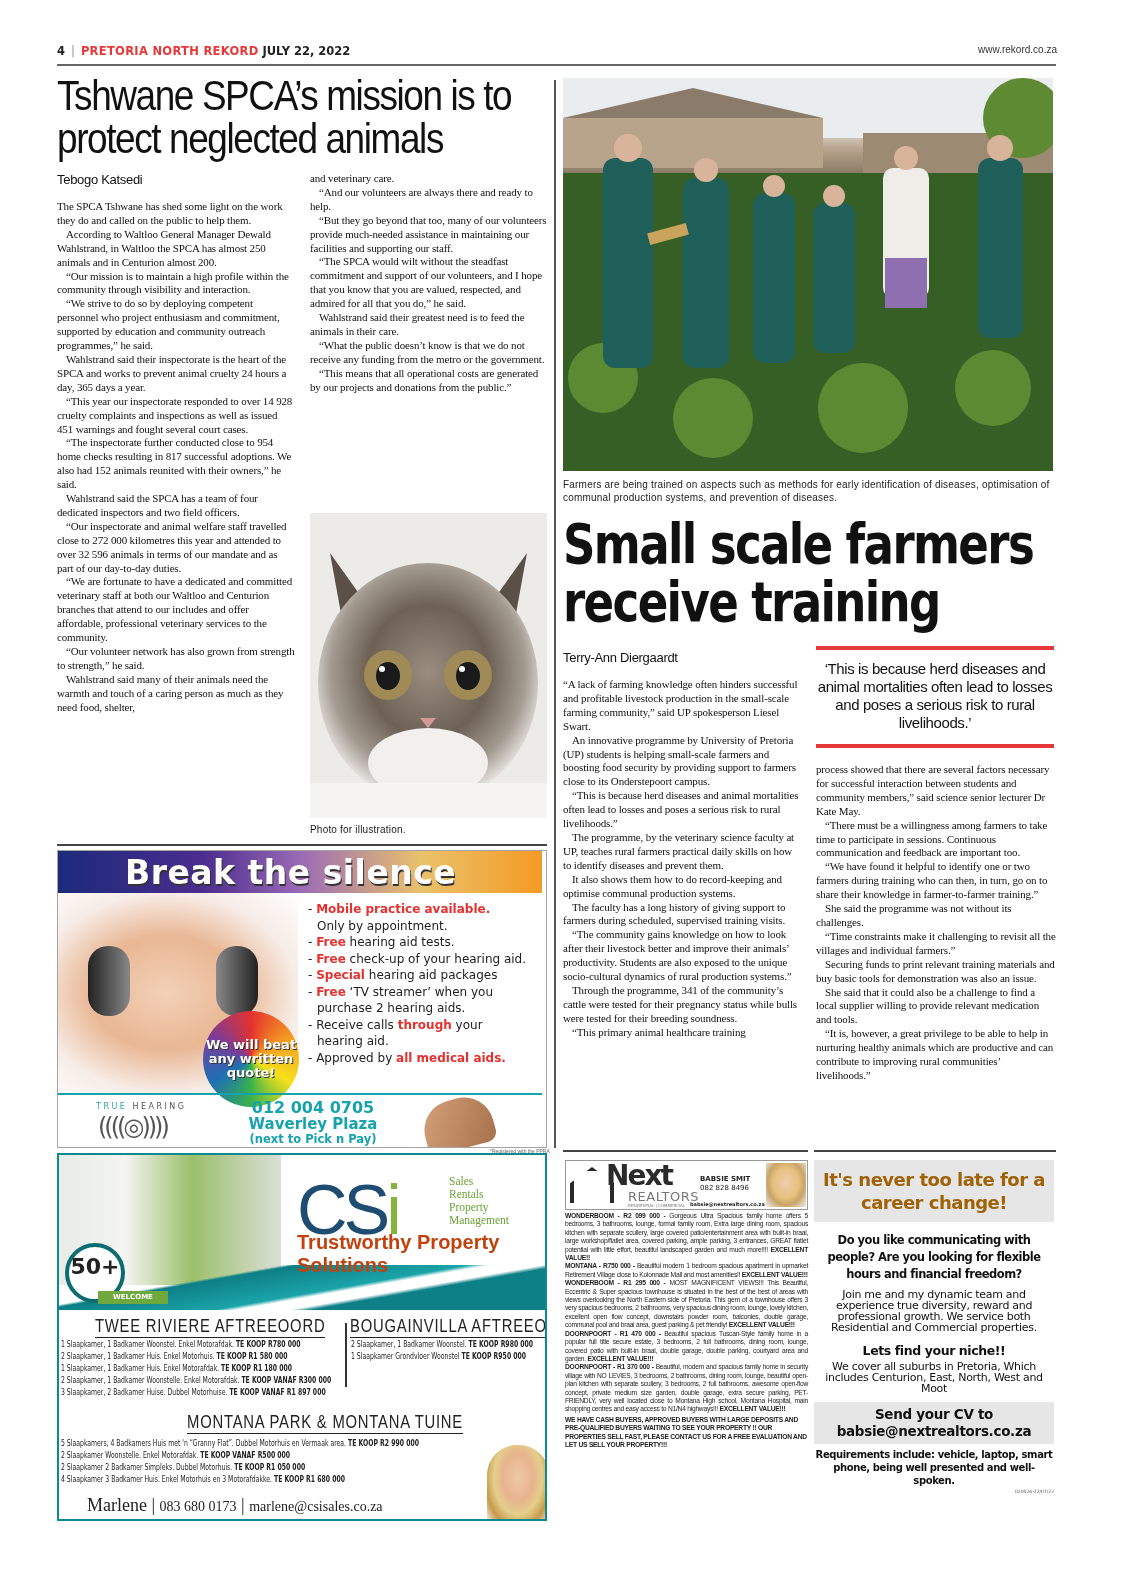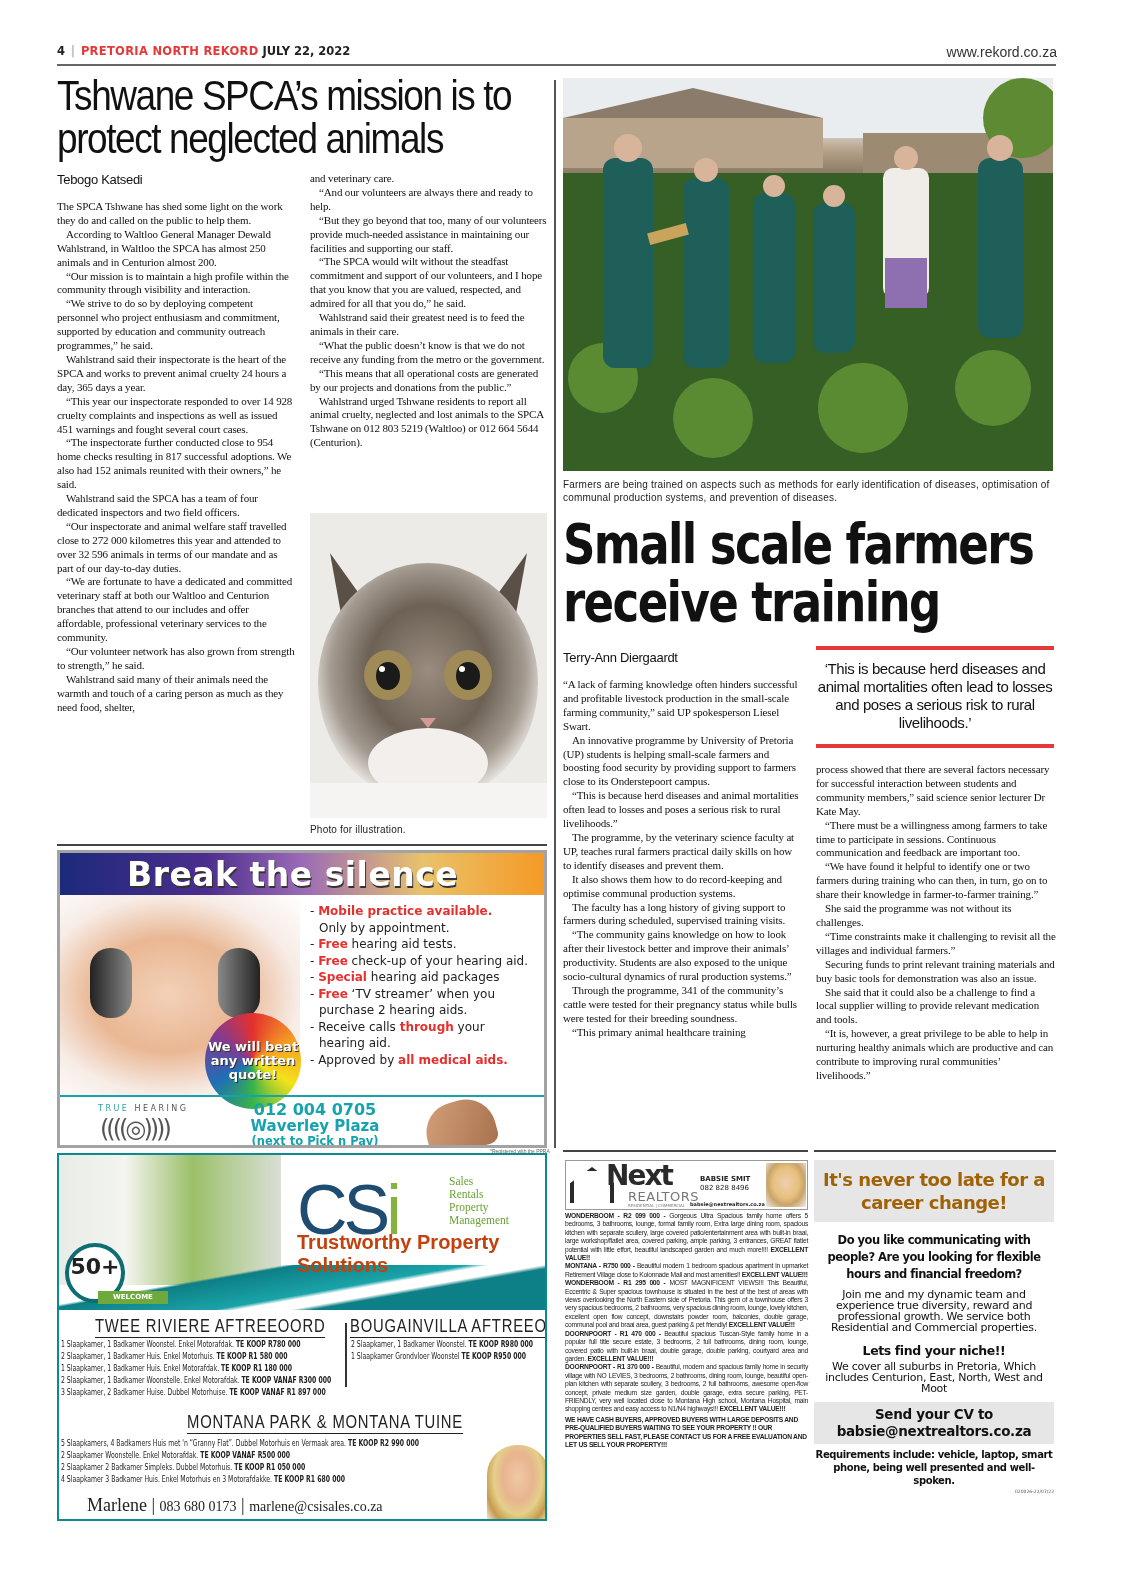--- a/index.html
+++ b/index.html
@@ -6,21 +6,21 @@
   html, body { width: 1123px; height: 1587px; background: #fff; overflow: hidden; }
   body { position: relative; font-family: "Liberation Serif", serif; color: #111; }
   .abs { position: absolute; }
 
   
   .masthead { left: 57px; top: 44px; width: 1000px; height: 20px; font-family: "DejaVu Sans", sans-serif; font-weight: bold; font-size: 11.5px; }
   .masthead .pg { color: #222; }
   .masthead .sep { color: #999; margin: 0 6px; font-weight: normal; }
   .masthead .paper { color: #e63838; letter-spacing: 0.3px; }
   .masthead .date { color: #222; margin-left: 4px; }
-  .masthead .url { position: absolute; right: 0; top: 0; font-weight: normal; color: #333; font-family: "Liberation Sans", sans-serif; font-size: 14px; }
+  .masthead .url { position: absolute; right: 0; top: 0; font-weight: normal; color: #333; font-family: "Liberation Sans", sans-serif; font-size: 10px; }
   .rule-top { left: 57px; top: 64px; width: 999px; height: 2px; background: #666; }
 
   
   .spca-title { left: 57px; top: 74px; width: 490px; font-family: "Liberation Sans", sans-serif; font-size: 42px; line-height: 43px; font-weight: normal; letter-spacing: -1.6px; transform: scaleX(0.88); transform-origin: left top; width: 560px; }
   .byline { font-family: "Liberation Sans", sans-serif; font-size: 13px; letter-spacing: -0.3px; }
   .body-col { font-size: 11px; line-height: 13.9px; text-align: left; letter-spacing: -0.15px; }
   .body-col p { text-indent: 0; }
   .body-col p + p { text-indent: 9px; }
   .vline { background: #555; width: 2px; }
 
@@ -31,21 +31,21 @@
   .farm-photo { left: 563px; top: 78px; width: 490px; height: 393px; overflow: hidden;
     background: linear-gradient(180deg, #e8ecef 0%, #e4e8ea 12%, #b9a48c 18%, #8c7c66 24%, #3f6a2c 38%, #2e5a22 60%, #446e2a 80%, #2f4d1c 100%); }
   .farm-title { left: 563px; top: 515px; font-family: "DejaVu Sans", sans-serif; font-weight: bold; font-size: 55px; line-height: 58px; letter-spacing: -2px; transform: scaleX(0.82); transform-origin: left top; width: 620px; }
 
   .pullquote { left: 816px; top: 648px; width: 238px; text-align: center; font-family: "Liberation Sans", sans-serif; font-size: 15px; line-height: 18px; letter-spacing: -0.4px; }
   .pq-bar { height: 4px; background: #e63838; width: 238px; }
 
   .hr-mid { left: 57px; top: 844px; width: 490px; height: 2px; background: #444; }
 
   
-  .ad-hearing { left: 57px; top: 850px; width: 490px; height: 298px; border: 3px solid #a3a3a3; background: #fff; overflow: hidden; }
+  .ad-hearing { left: 57px; top: 850px; width: 490px; height: 298px; border: 1px solid #a3a3a3; background: #fff; overflow: hidden; }
   .ad-hearing .banner { position: absolute; left: 0; top: 0; width: 484px; height: 42px; background: linear-gradient(90deg, #1c2a7a 0%, #4b2d8e 30%, #9a6ab6 50%, #e9c26b 75%, #f59a25 100%); }
   .ad-hearing .banner span { position: absolute; left: 67px; top: 2px; font-family: "DejaVu Sans", sans-serif; font-weight: bold; font-size: 33px; color: #fff; letter-spacing: 0.5px; text-shadow: 1px 2px 0 #333; }
   .ad-hearing .woman { position: absolute; left: 0; top: 42px; width: 240px; height: 200px; background: radial-gradient(ellipse at 45% 50%, #f3d1b8 0%, #e9b793 40%, #f7ece6 70%, #fff 100%); }
   .ad-hearing .headphone-l { position: absolute; left: 30px; top: 95px; width: 42px; height: 70px; border-radius: 20px; background: linear-gradient(90deg, #222, #888); }
   .ad-hearing .headphone-r { position: absolute; left: 158px; top: 95px; width: 42px; height: 70px; border-radius: 20px; background: linear-gradient(90deg, #888, #222); }
   .ad-hearing .badge { position: absolute; left: 145px; top: 160px; width: 96px; height: 96px; border-radius: 50%; background: conic-gradient(#e4312e, #f49b23, #f5e11b, #38b34a, #1f6fb5, #7b3c98, #e4312e); display: flex; align-items: center; justify-content: center; text-align: center; font-family: "DejaVu Sans", sans-serif; font-weight: bold; font-size: 13px; line-height: 14px; color: #fff; text-shadow: 1px 1px 0 #333; }
   .ad-hearing .bullets { position: absolute; left: 250px; top: 50px; width: 235px; font-family: "DejaVu Sans", sans-serif; font-size: 12px; line-height: 16.5px; color: #222; }
   .ad-hearing .bullets .red { color: #e4312e; font-weight: bold; }
   .ad-hearing .bullets .ind { padding-left: 9px; }
   .ad-hearing .lower { position: absolute; left: 0; top: 242px; width: 484px; height: 56px; border-top: 2px solid #16a3ae; }
@@ -131,21 +131,20 @@
     <p>Wahlstrand said many of their animals need the warmth and touch of a caring person as much as they need food, shelter,</p>
   </div>
 <div class="abs body-col" id="spca-col2" style="left:310px; top:172px; width:238px;">
     <p>and veterinary care.</p>
     <p>“And our volunteers are always there and ready to help.</p>
     <p>“But they go beyond that too, many of our volunteers provide much-needed assistance in maintaining our facilities and supporting our staff.</p>
     <p>“The SPCA would wilt without the steadfast commitment and support of our volunteers, and I hope that you know that you are valued, respected, and admired for all that you do,” he said.</p>
     <p>Wahlstrand said their greatest need is to feed the animals in their care.</p>
     <p>“What the public doesn’t know is that we do not receive any funding from the metro or the government.</p>
     <p>“This means that all operational costs are generated by our projects and donations from the public.”</p>
-    <p>Wahlstrand urged Tshwane residents to report all animal cruelty, neglected and lost animals to the SPCA Tshwane on 012 803 5219 (Waltloo) or 012 664 5644 (Centurion).</p>
   </div>
 
 <div class="abs cat-photo">
   <svg width="237" height="305" viewBox="0 0 237 305">
     <defs>
       <radialGradient id="fur" cx="50%" cy="45%" r="55%">
         <stop offset="0%" stop-color="#9a8d80"></stop>
         <stop offset="50%" stop-color="#6d6155"></stop>
         <stop offset="80%" stop-color="#a39a90"></stop>
         <stop offset="100%" stop-color="#ece9e5"></stop>

